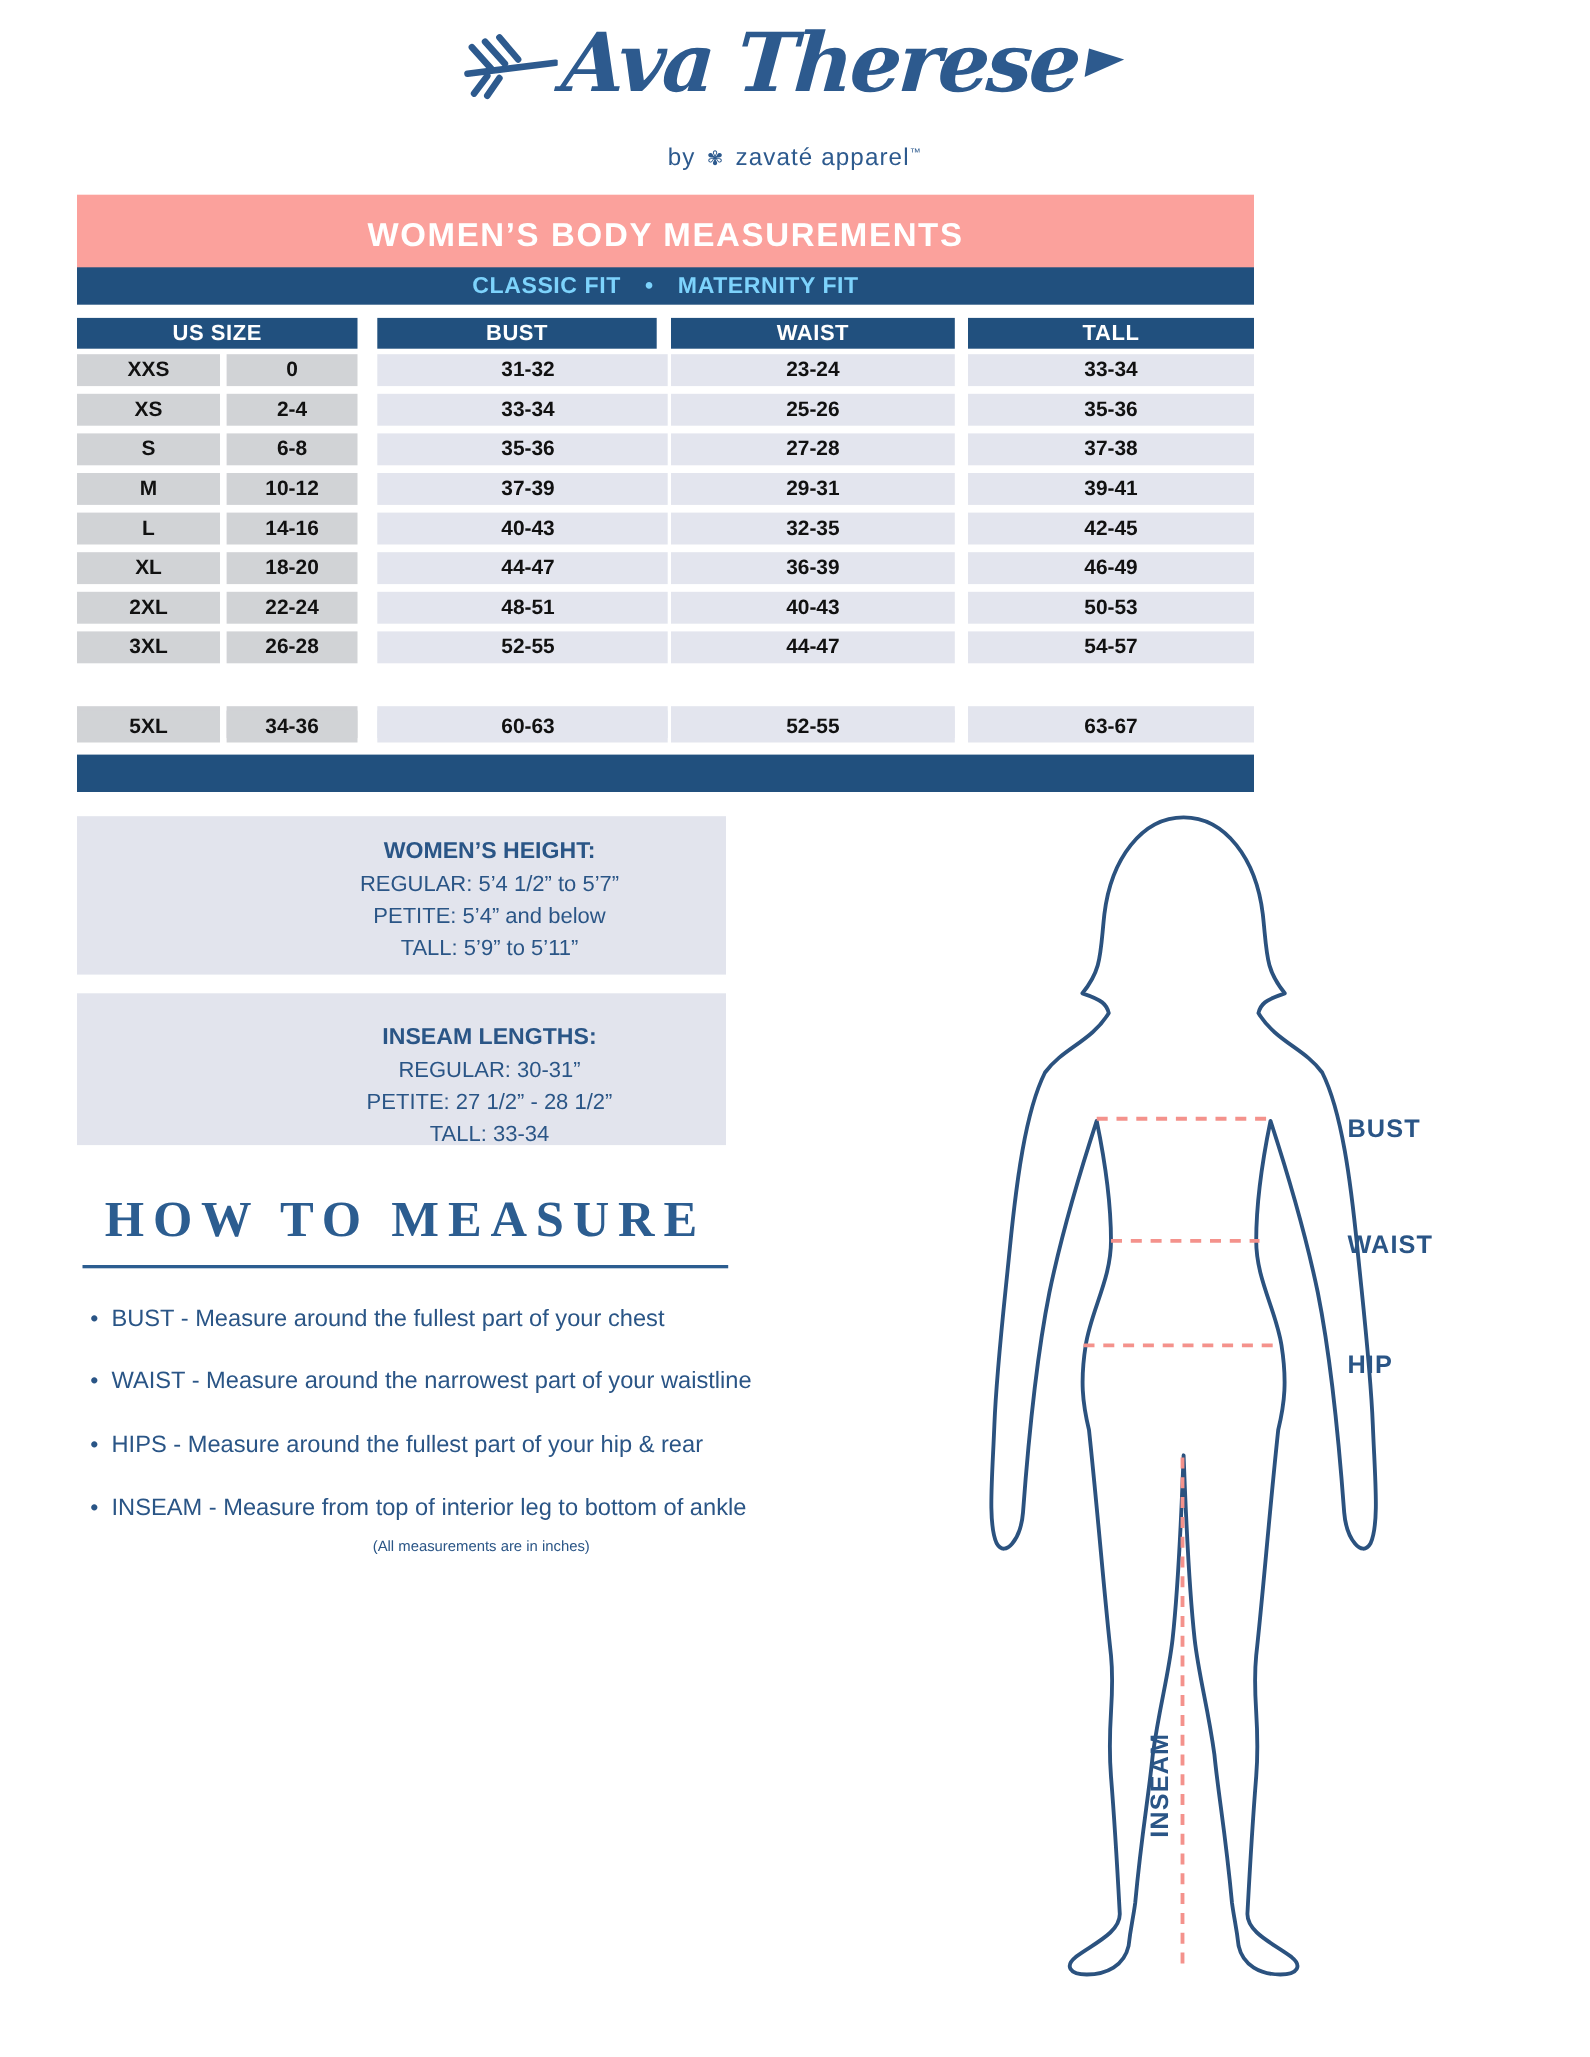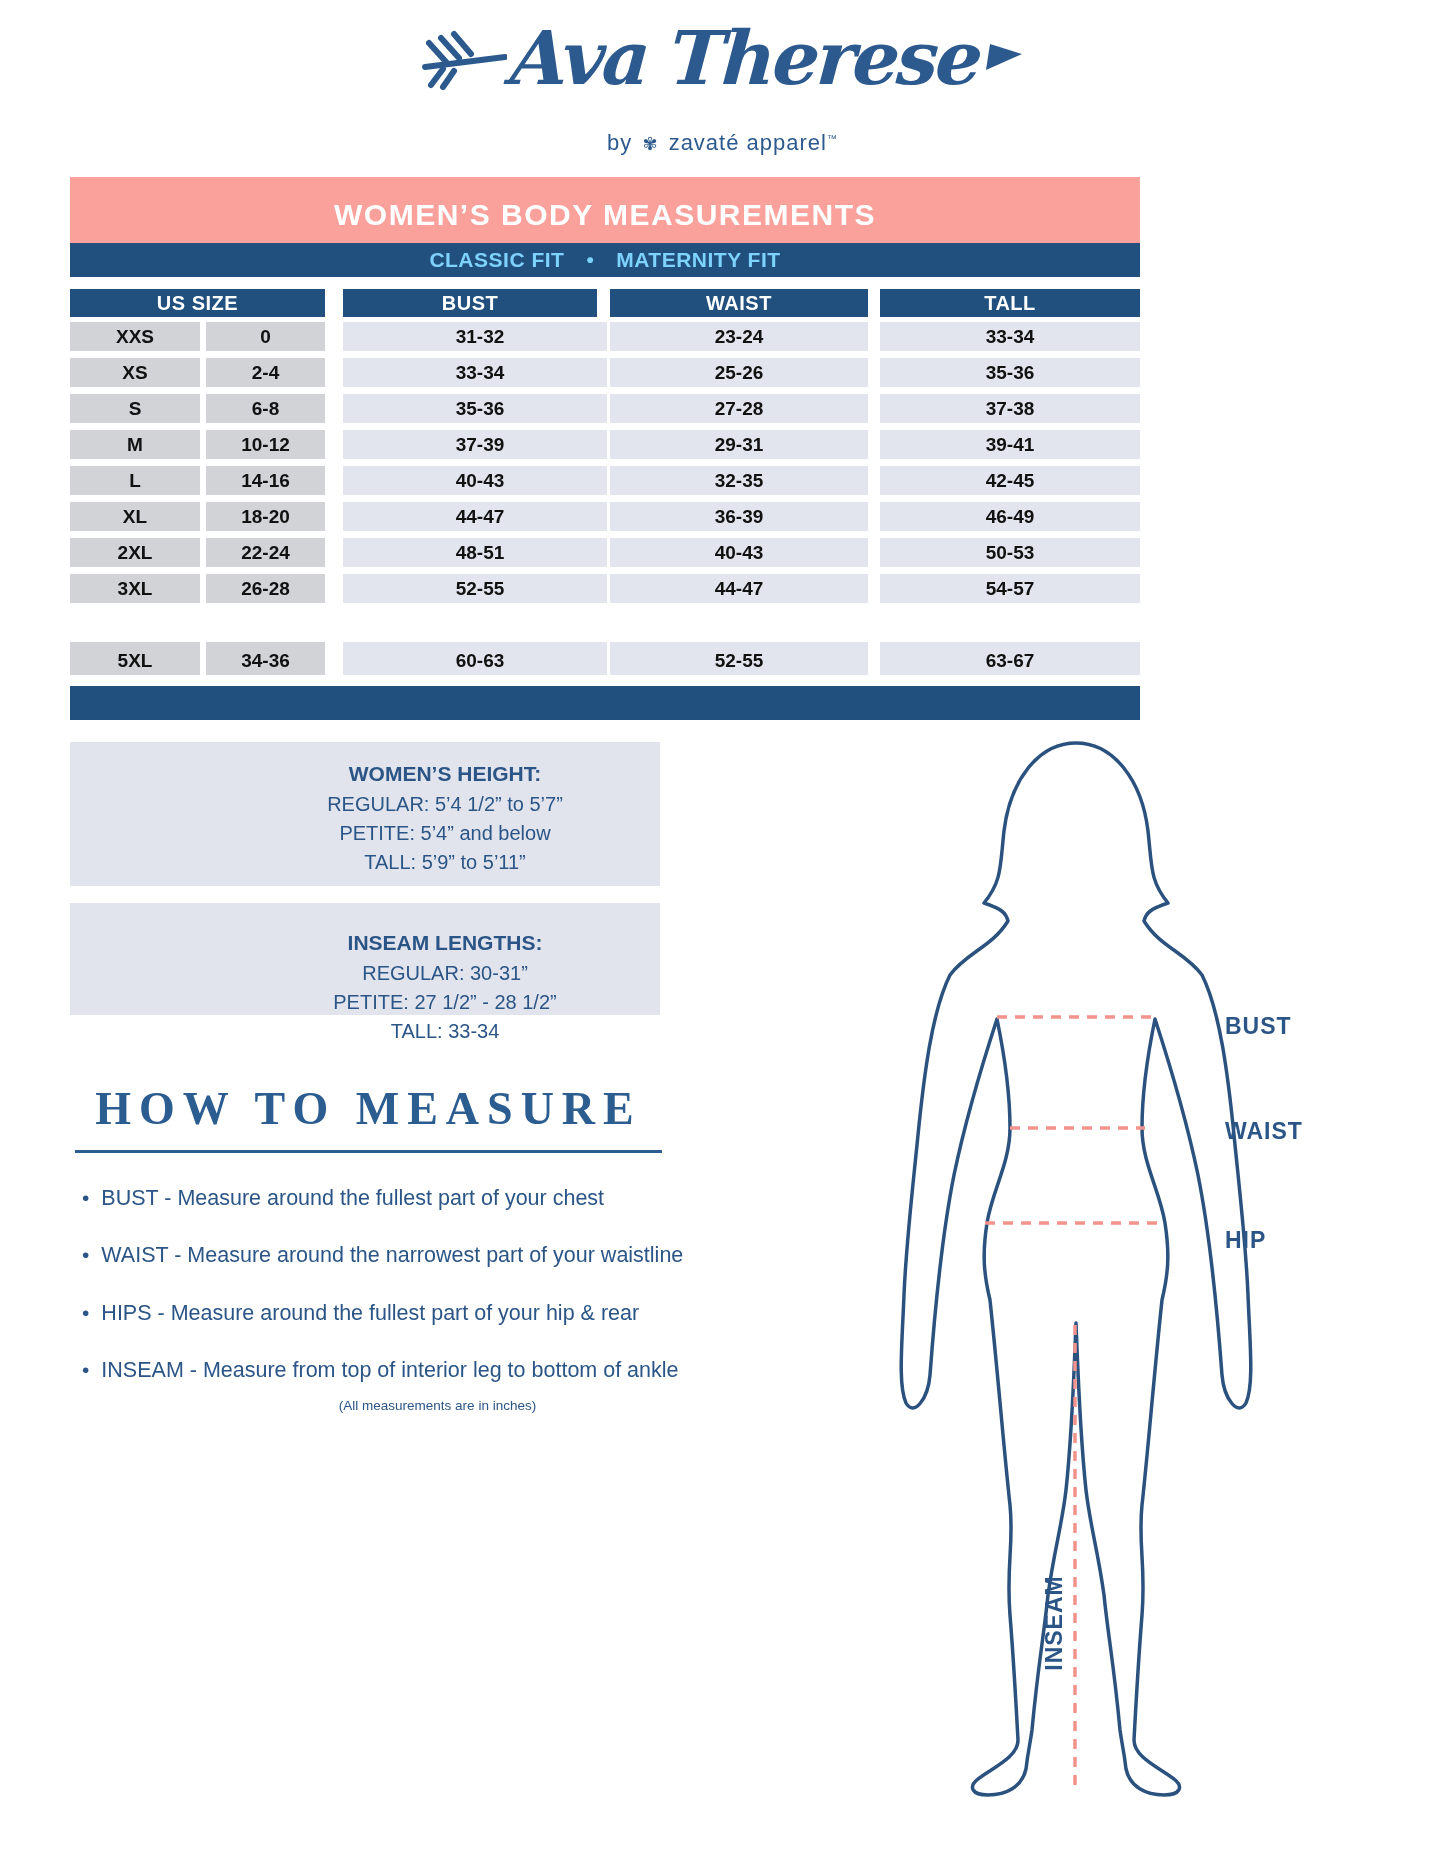--- a/index.html
+++ b/index.html
@@ -44,21 +44,21 @@
   .c3 { left:273px; width:254px;padding-left:10px; }
   .c4 { left:540px; width:258px; }
   .c5 { left:810px; width:260px; }
 
   .bottombar { position:absolute; left:70px; top:686px; width:1070px; height:34px;
                background:#21507e; }
 
   
   .info-box { position:absolute; left:70px; width:590px; background:#e2e4ed; }
   .info-box.b1 { top:742px; height:144px; }
-  .info-box.b2 { top:903px; height:112px; }
+  .info-box.b2 { top:903px; height:138px; }
   .info-text { position:absolute; left:160px; width:430px; text-align:center; color:#2a5586; }
   .b1 .info-text { top:20px; }
   .b2 .info-text { top:28px; }
   .info-title { font-weight:bold; font-size:21px; margin-bottom:4px; }
   .info-line  { font-size:20px; line-height:29px; }
 
   
   .htm-title { position:absolute; left:75px; top:1082px; width:587px; text-align:center;
                font-family:"Liberation Serif", serif; font-weight:bold; font-size:46px;
                letter-spacing:8px; color:#2c5d90; }

